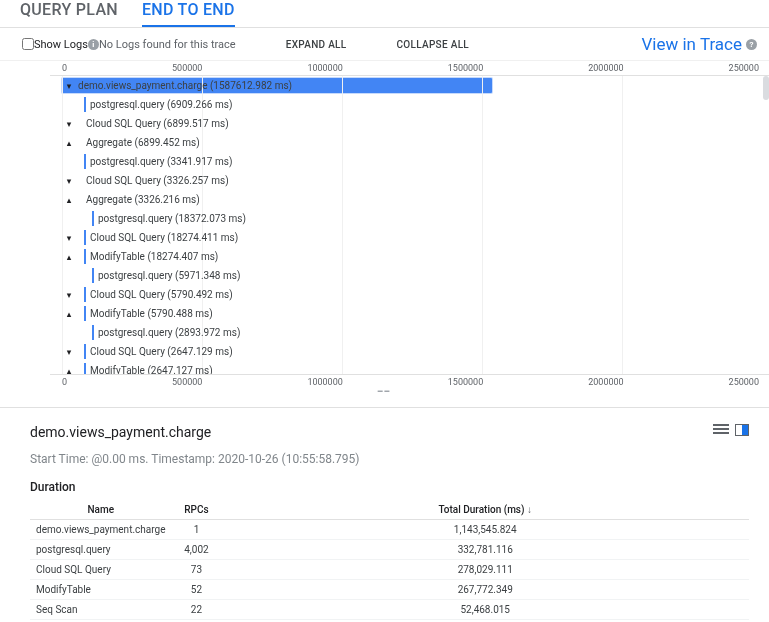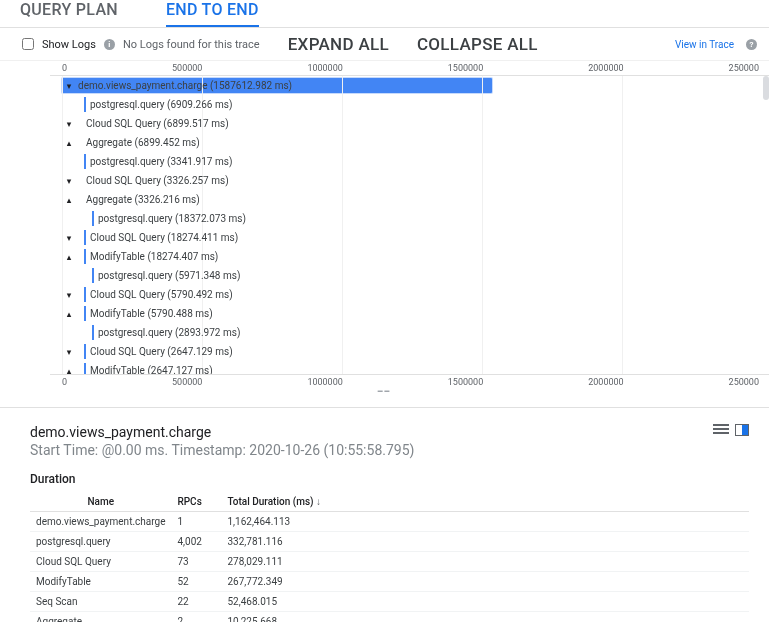--- a/index.html
+++ b/index.html
@@ -24,42 +24,40 @@
     font-weight: 500;
     letter-spacing: 0.3px;
     color: #5f6368;
     padding-bottom: 6px;
     border-bottom: 2px solid transparent;
     cursor: pointer;
   }
   .tab.active {
     color: #1a73e8;
     border-bottom-color: #1a73e8;
-    margin-left: 24px;
   }
   .toolbar {
     display: flex;
     align-items: center;
     padding: 6px 12px 6px 22px;
-    gap: 8px;
     border-bottom: 1px solid #f0f0f0;
   }
   .toolbar input[type=checkbox] {
     width: 12px; height: 12px;
   }
   .toolbar .lbl { color: #202124; font-size: 11px; }
   .info-icon {
     width: 11px; height: 11px; border-radius: 50%;
     background: #9aa0a6; color: #fff; display: inline-flex;
     align-items: center; justify-content: center; font-size: 8px; font-weight: bold;
   }
   .nologs { color: #5f6368; font-size: 11px; }
-  .btn-txt { font-size: 17px; font-weight: 500; color: #3c4043; letter-spacing: 0.3px; cursor: pointer; }
+  .btn-txt { font-size: 10px; font-weight: 500; color: #3c4043; letter-spacing: 0.3px; cursor: pointer; margin-left: 38px; }
   .spacer { flex: 1; }
-  .link { color: #1a73e8; font-size: 10px; cursor: pointer; }
+  .link { color: #1a73e8; font-size: 17px; cursor: pointer; }
   .axis {
     display: flex;
     justify-content: space-between;
     padding: 2px 10px 2px 62px;
     font-size: 9px;
     color: #5f6368;
     position: relative;
   }
   .trace-area {
     position: relative;
@@ -127,33 +125,33 @@
     color:#9aa0a6; font-size:8px; letter-spacing:2px; cursor: row-resize;
   }
   
   .detail {
     border-top: 1px solid #e0e0e0;
     margin-top: 14px;
     padding: 16px 20px 0 30px;
   }
   .detail-head { display:flex; align-items:flex-start; }
   .detail-title { font-size: 14px; color:#202124; }
-  .detail-sub { font-size: 14px; color:#80868b; margin-top:2px; }
+  .detail-sub { font-size: 12px; color:#80868b; margin-top:12px; }
   .detail-icons { margin-left:auto; display:flex; gap:6px; }
   .ico-box { width:14px; height:12px; border:1px solid #5f6368; display:flex; }
   .ico-box .half { flex:1; }
   .ico-box .sel { background:#1a73e8; border-color:#1a73e8; }
   .ico-line { width:16px; display:flex; flex-direction:column; gap:2px; }
   .ico-line span { height:2px; background:#5f6368; }
   .summary-h { font-size: 12px; font-weight:500; color:#202124; margin-top:14px; margin-bottom:6px; }
   table { width:100%; border-collapse: collapse; font-size:10px; }
   th { text-align:center; font-weight:500; color:#202124; border-bottom:1px solid #e0e0e0; padding:4px 6px; }
   th.sorted::after { content:" ↓"; color:#5f6368; }
   td { padding:4px 6px; border-bottom:1px solid #f1f3f4; color:#3c4043; }
-  td.num, th.num { text-align:left; }
+  td.num, th.num { text-align:center; }
   .col-name { width: 120px; }
   .col-rpcs { width: 50px; }
 </style>
 </head>
 <body>
 
 <div class="tabs">
   <div class="tab">QUERY PLAN</div>
   <div class="tab active">END TO END</div>
 </div>
@@ -320,21 +318,21 @@
       <tr>
         <th class="col-name">Name</th>
         <th class="col-rpcs num">RPCs</th>
         <th class="num sorted">Total Duration (ms)</th>
       </tr>
     </thead>
     <tbody id="summary-body">
         <tr>
           <td>demo.views_payment.charge</td>
           <td class="num">1</td>
-          <td class="num">1,162,464.113</td>
+          <td class="num">1,143,545.824</td>
         </tr>
         <tr>
           <td>postgresql.query</td>
           <td class="num">4,002</td>
           <td class="num">332,781.116</td>
         </tr>
         <tr>
           <td>Cloud SQL Query</td>
           <td class="num">73</td>
           <td class="num">278,029.111</td>

